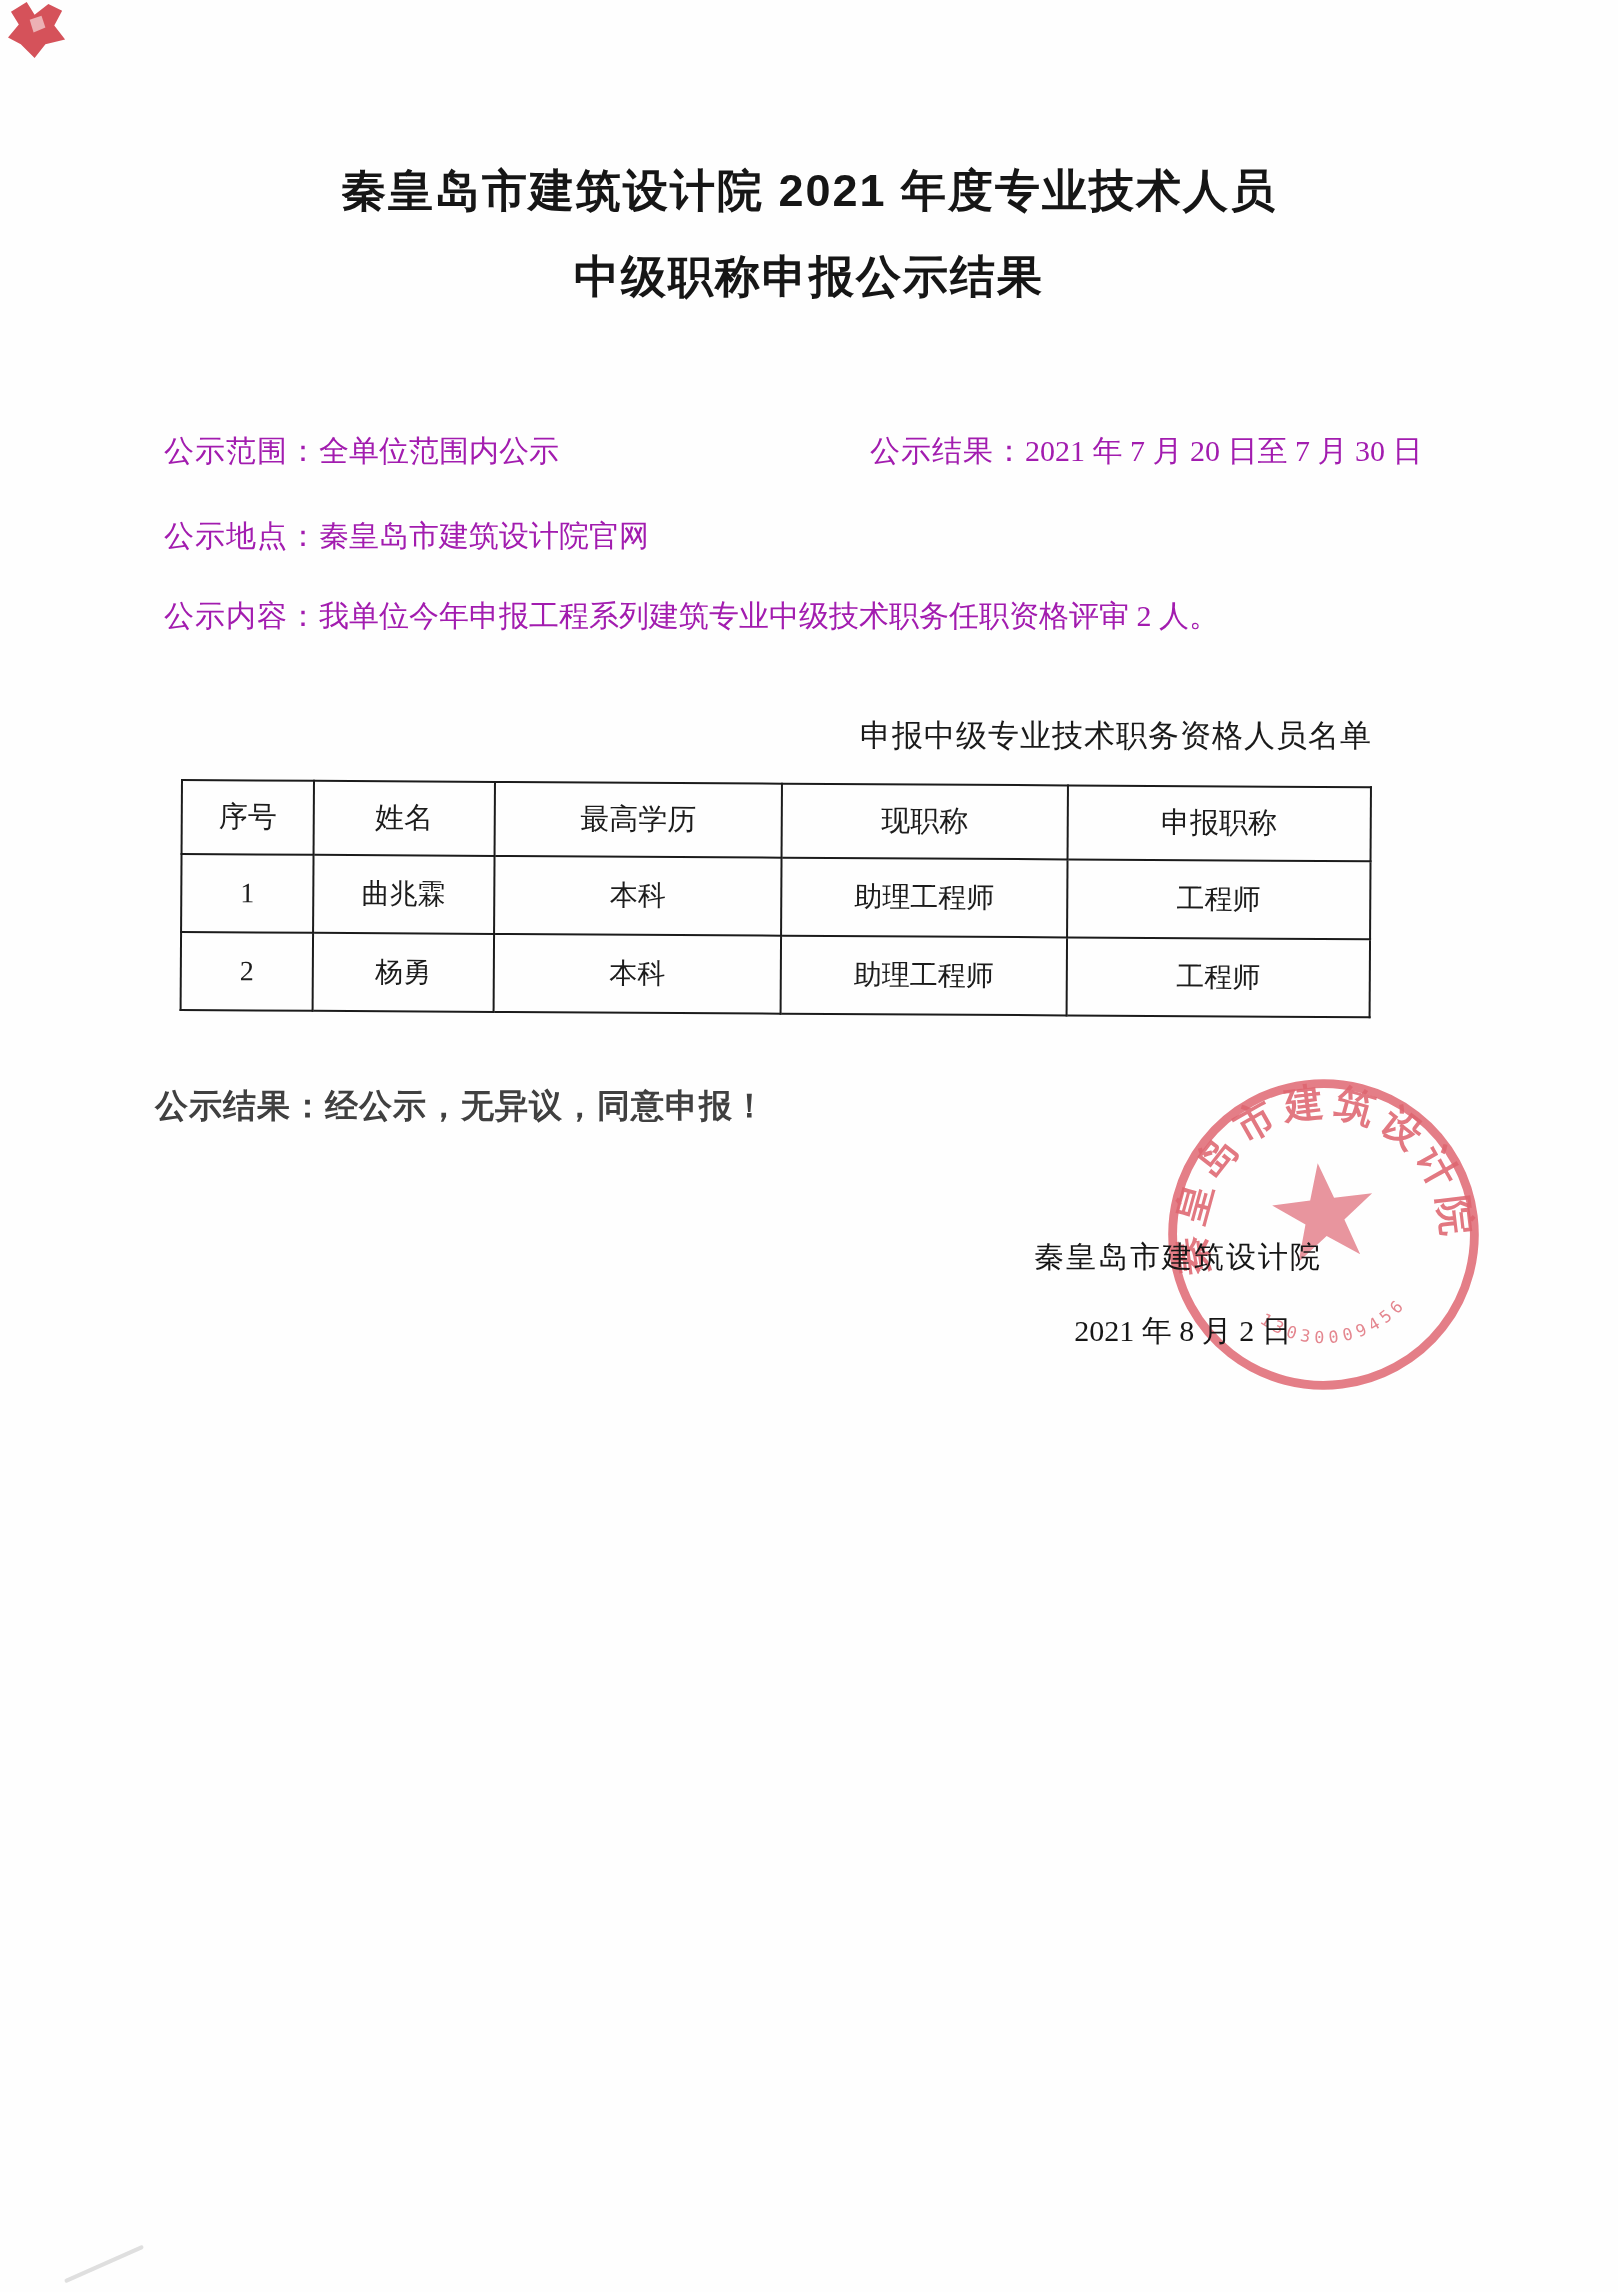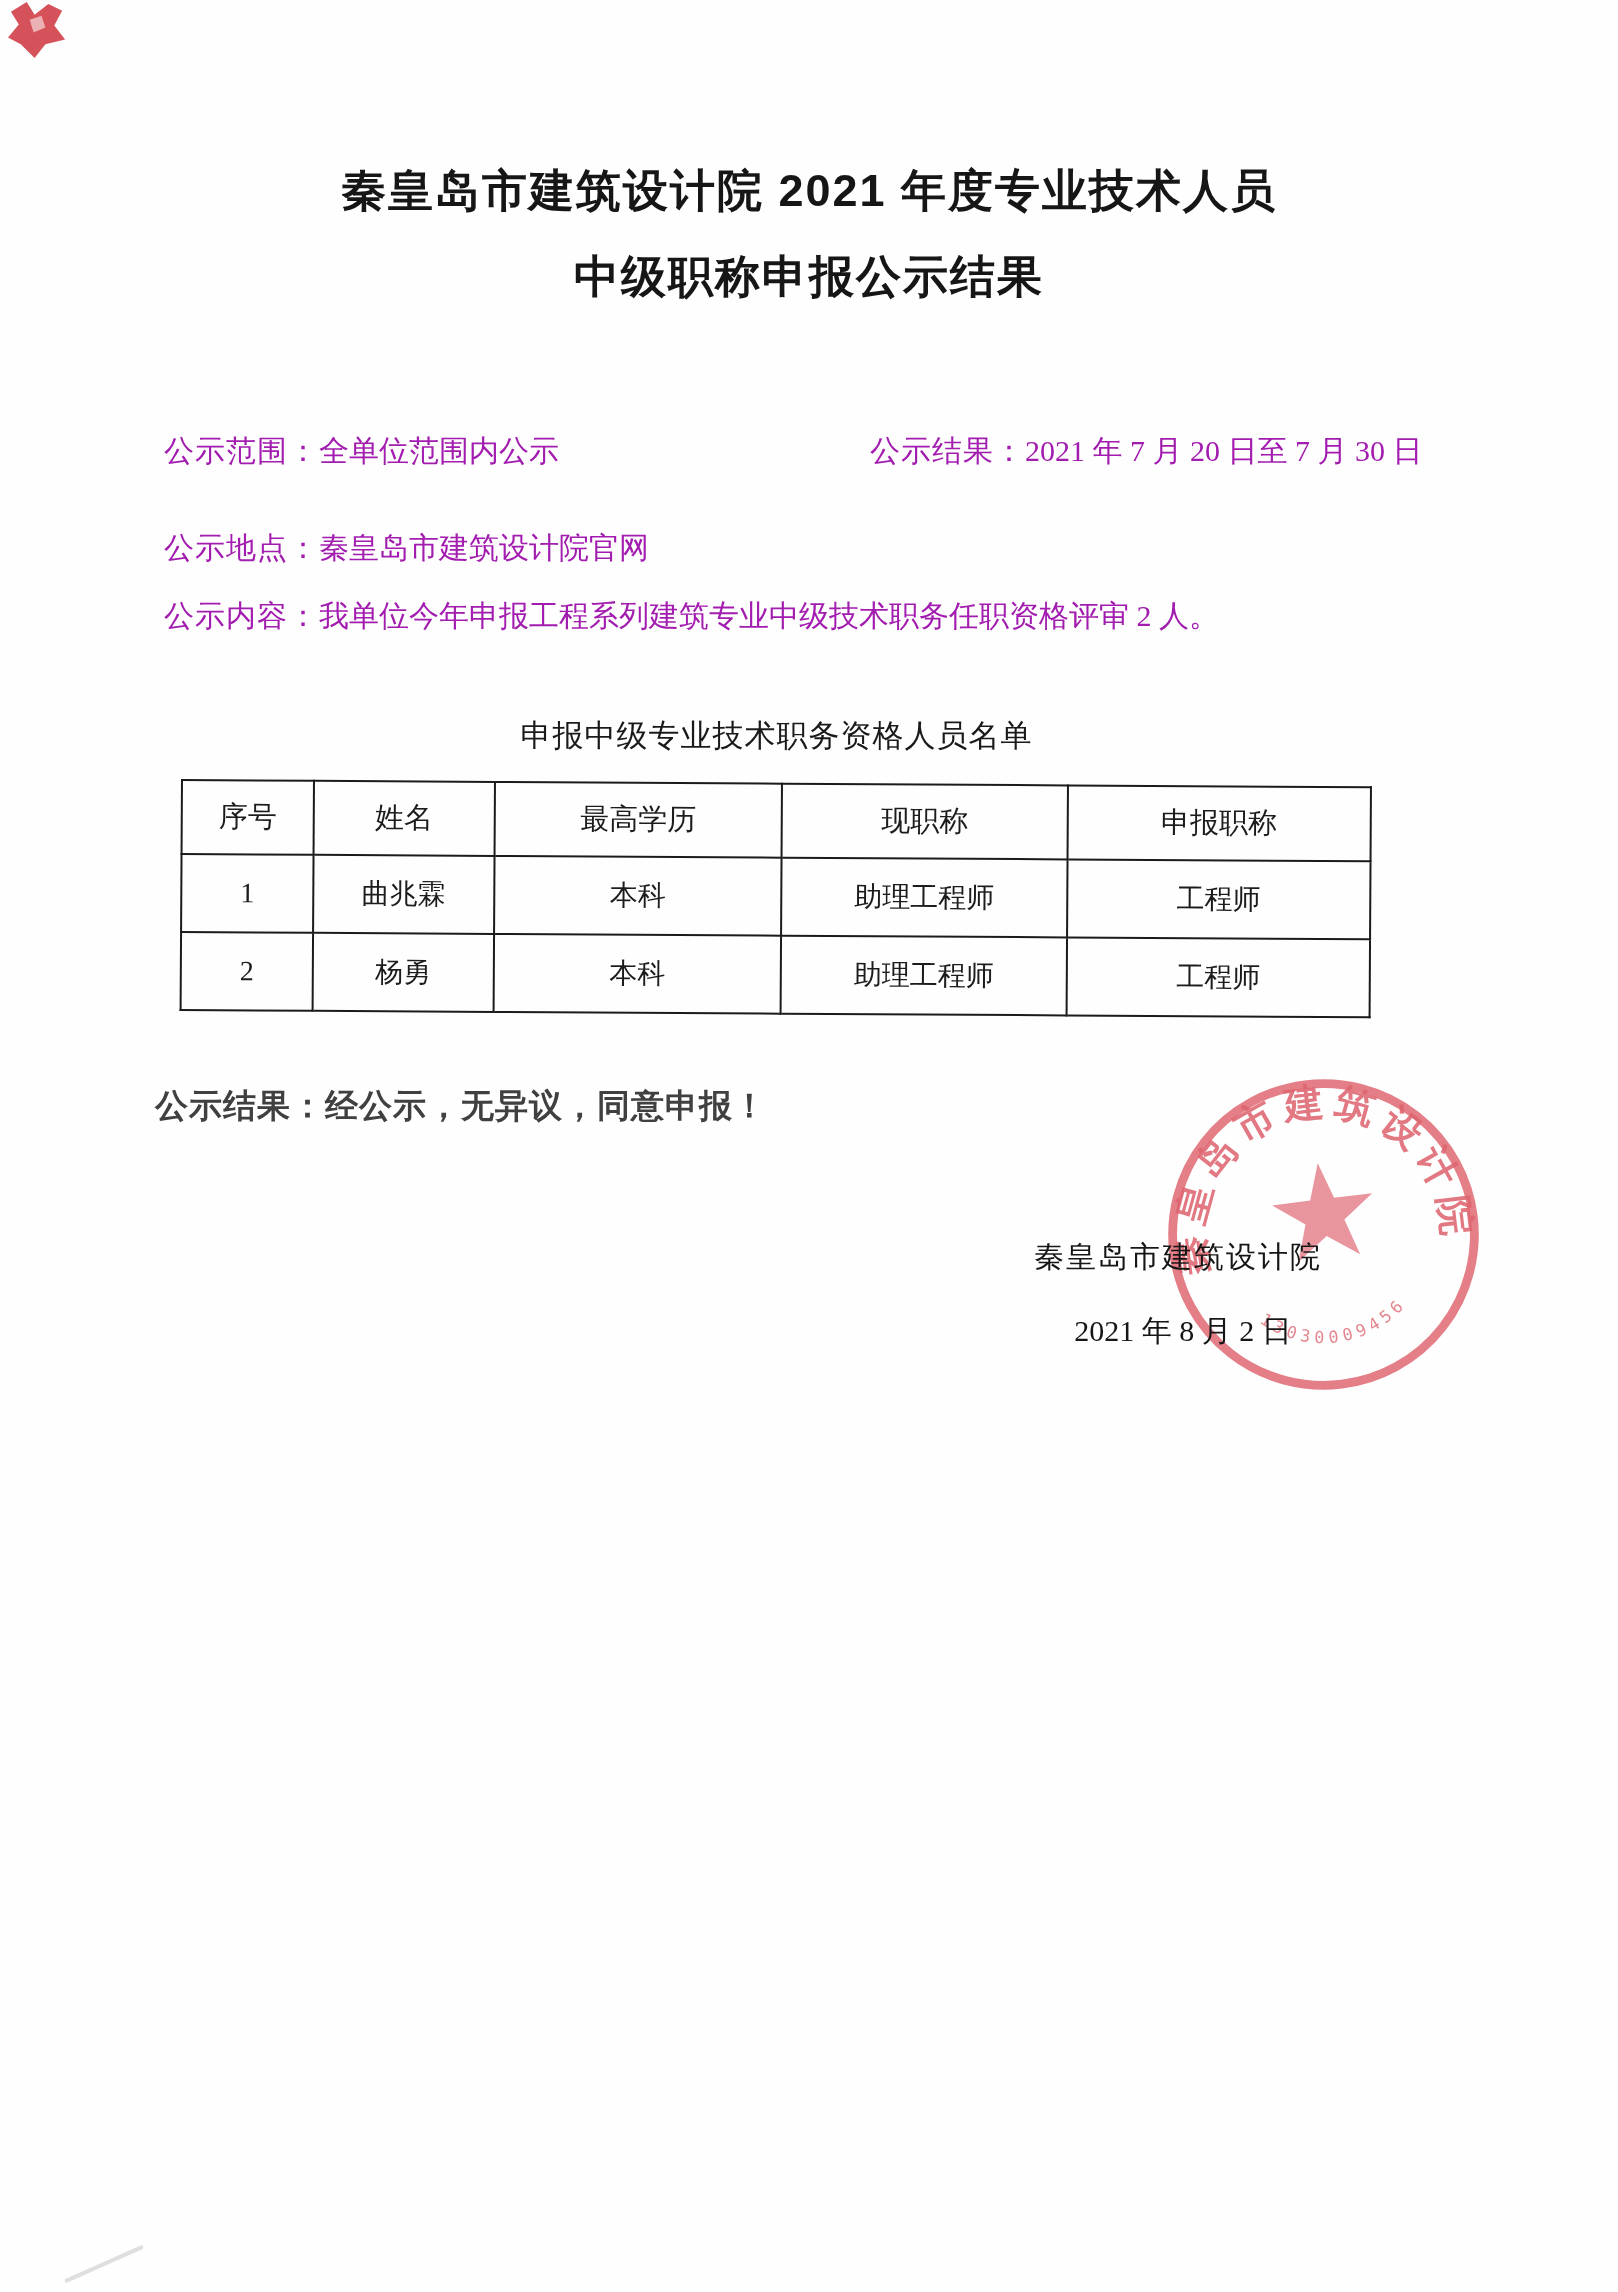--- a/index.html
+++ b/index.html
@@ -25,26 +25,26 @@
     color:#161616;
     white-space:nowrap;
   }
   .title-line.l1{top:161px;}
   .title-line.l2{top:247px;}
   
   .meta{position:absolute;font-size:30px;white-space:nowrap;color:#a21caf;}
   .meta .lab{letter-spacing:1px;}
   .meta-scope{left:164px;top:431px;}
   .meta-time{left:870px;top:431px;}
-  .meta-place{left:164px;top:516px;margin-top:12px;}
+  .meta-place{left:164px;top:516px;}
   .meta-content{left:164px;top:596px;}
   
   .table-title{
     position:absolute;left:181px;top:715px;width:1191px;
-    text-align:center;font-size:31px;letter-spacing:1px;color:#1a1a1a;white-space:nowrap;
+    text-align:right;font-size:31px;letter-spacing:1px;color:#1a1a1a;white-space:nowrap;
   }
   table.roster{
     position:absolute;left:181px;top:779px;width:1191px;
     border-collapse:collapse;table-layout:fixed;
     transform:rotate(0.35deg);
     transform-origin:left top;
   }
   table.roster th, table.roster td{
     border:2px solid #1b1b1b;
     text-align:center;vertical-align:middle;

